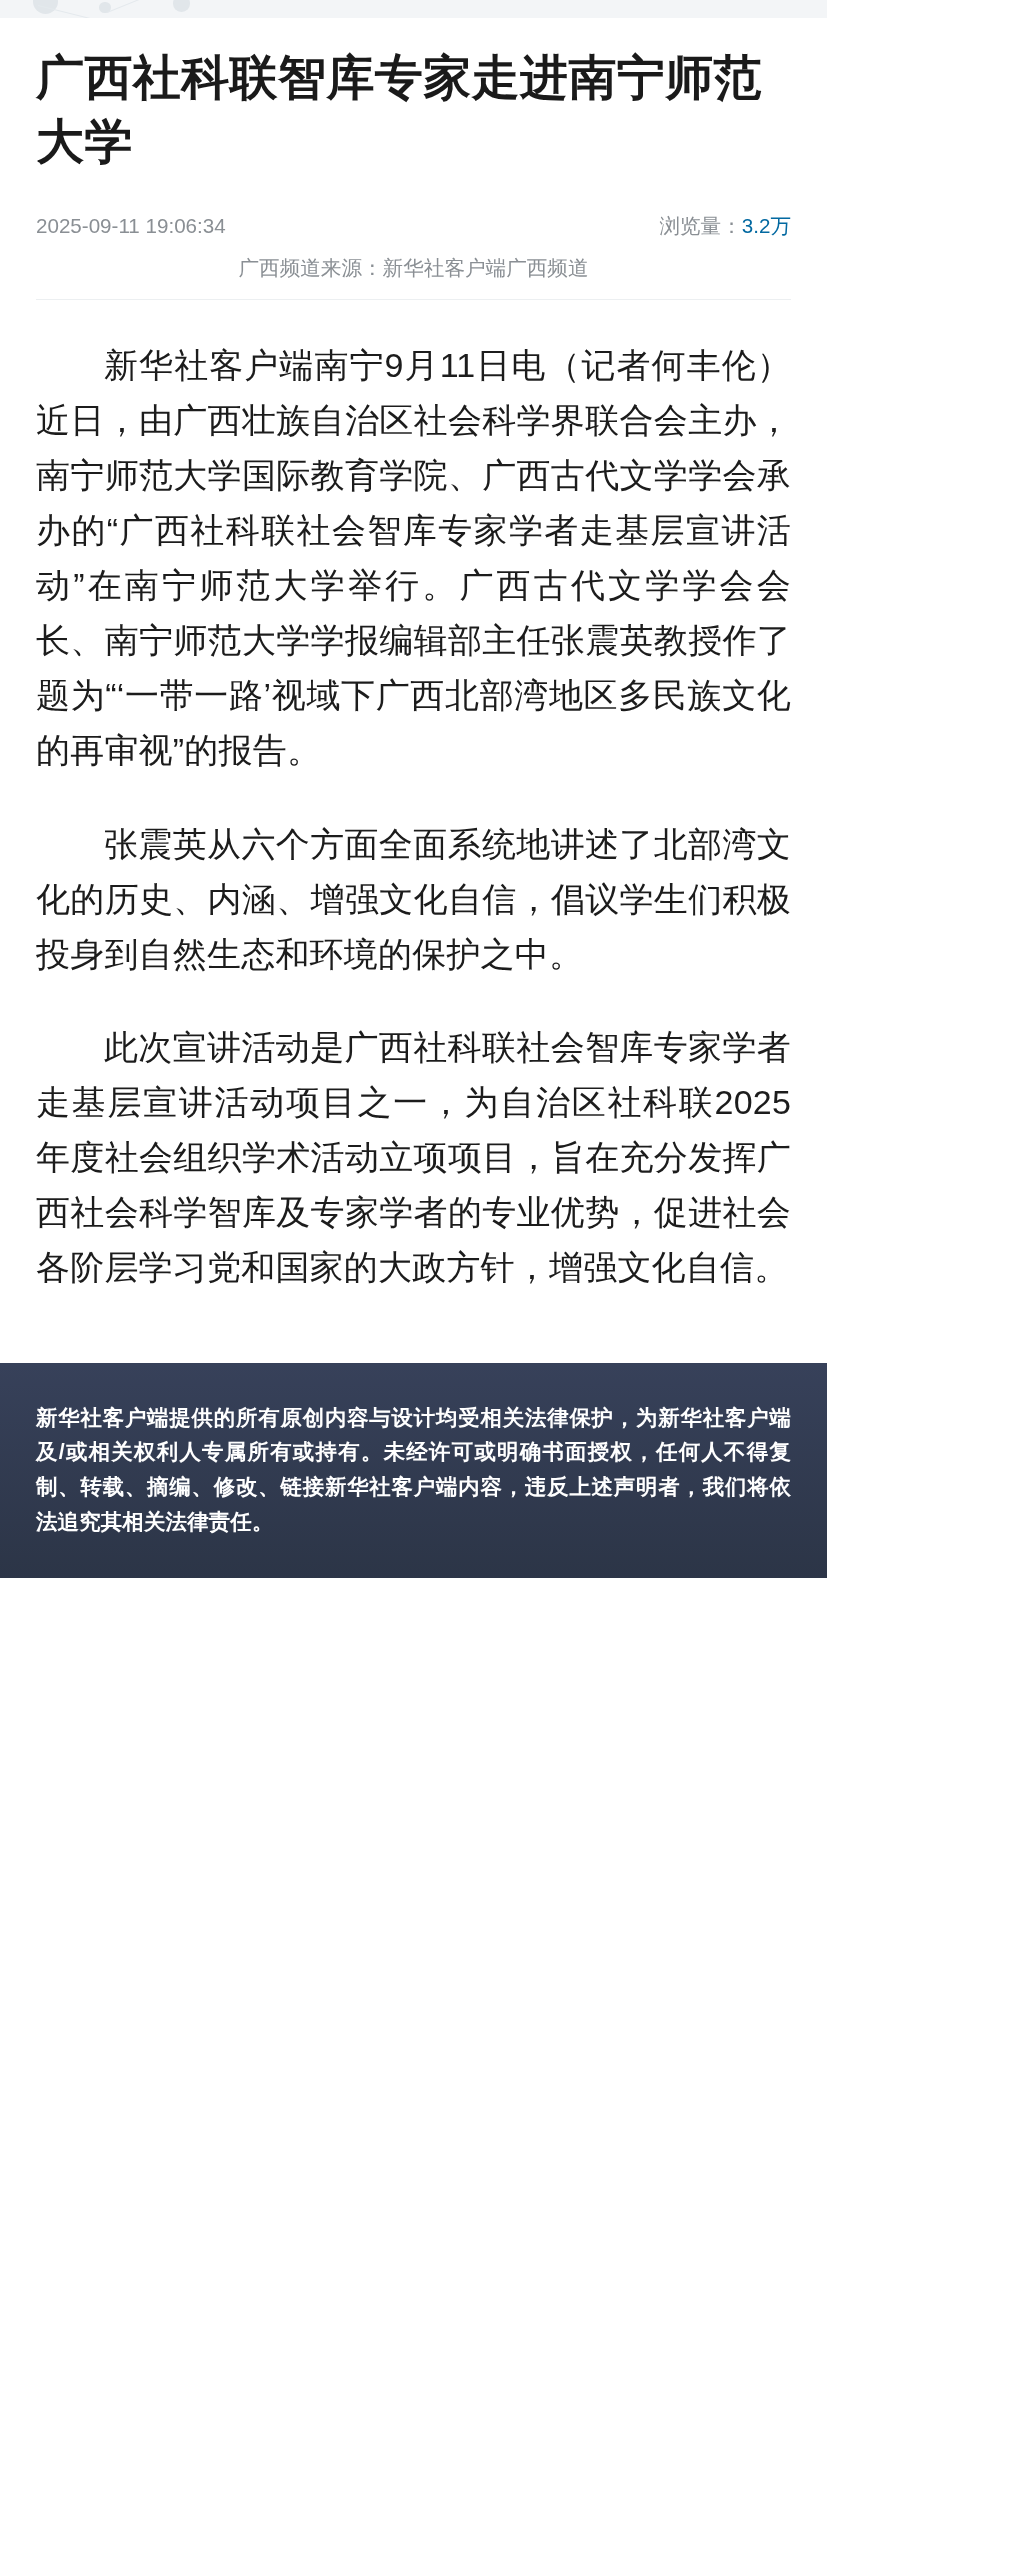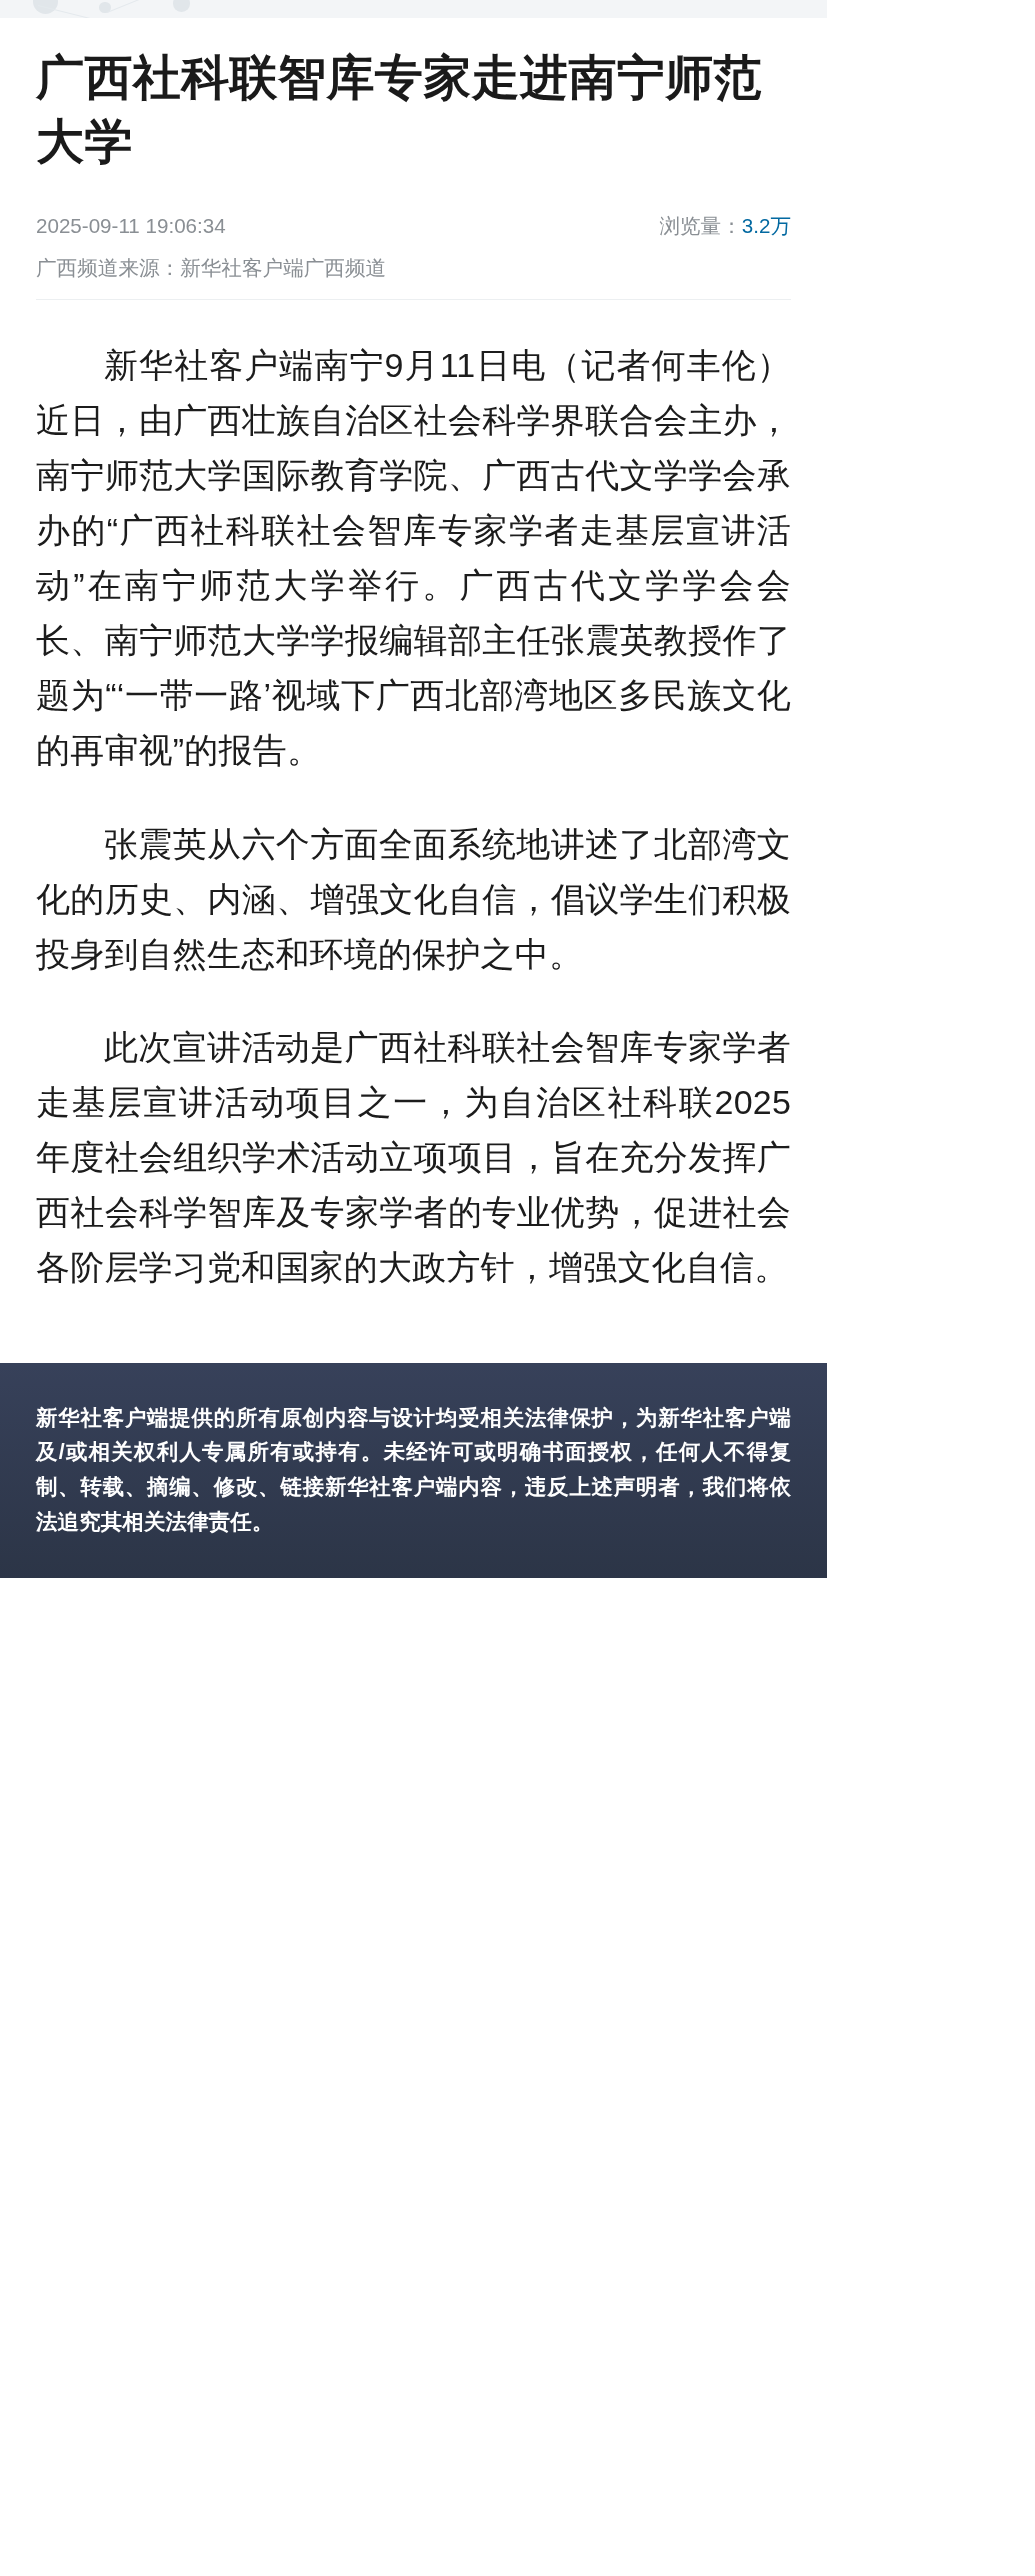--- a/index.html
+++ b/index.html
@@ -53,21 +53,21 @@
     display: flex;
     justify-content: space-between;
     align-items: flex-start;
     font-size: 20.6px;
     color: #8a8f94;
     line-height: 1.5;
   }
   .meta-row2 {
     margin-top: 11.5px;
     display: flex;
-    justify-content: flex-start;
+    justify-content: center;
     align-items: baseline;
     font-size: 20.6px;
     color: #8a8f94;
     line-height: 1.5;
     padding-bottom: 15px;
     border-bottom: 0.8px solid #eceff1;
   }
   .meta .views-num { color: #0369a1; }
   .article {
     margin-top: 38px;

